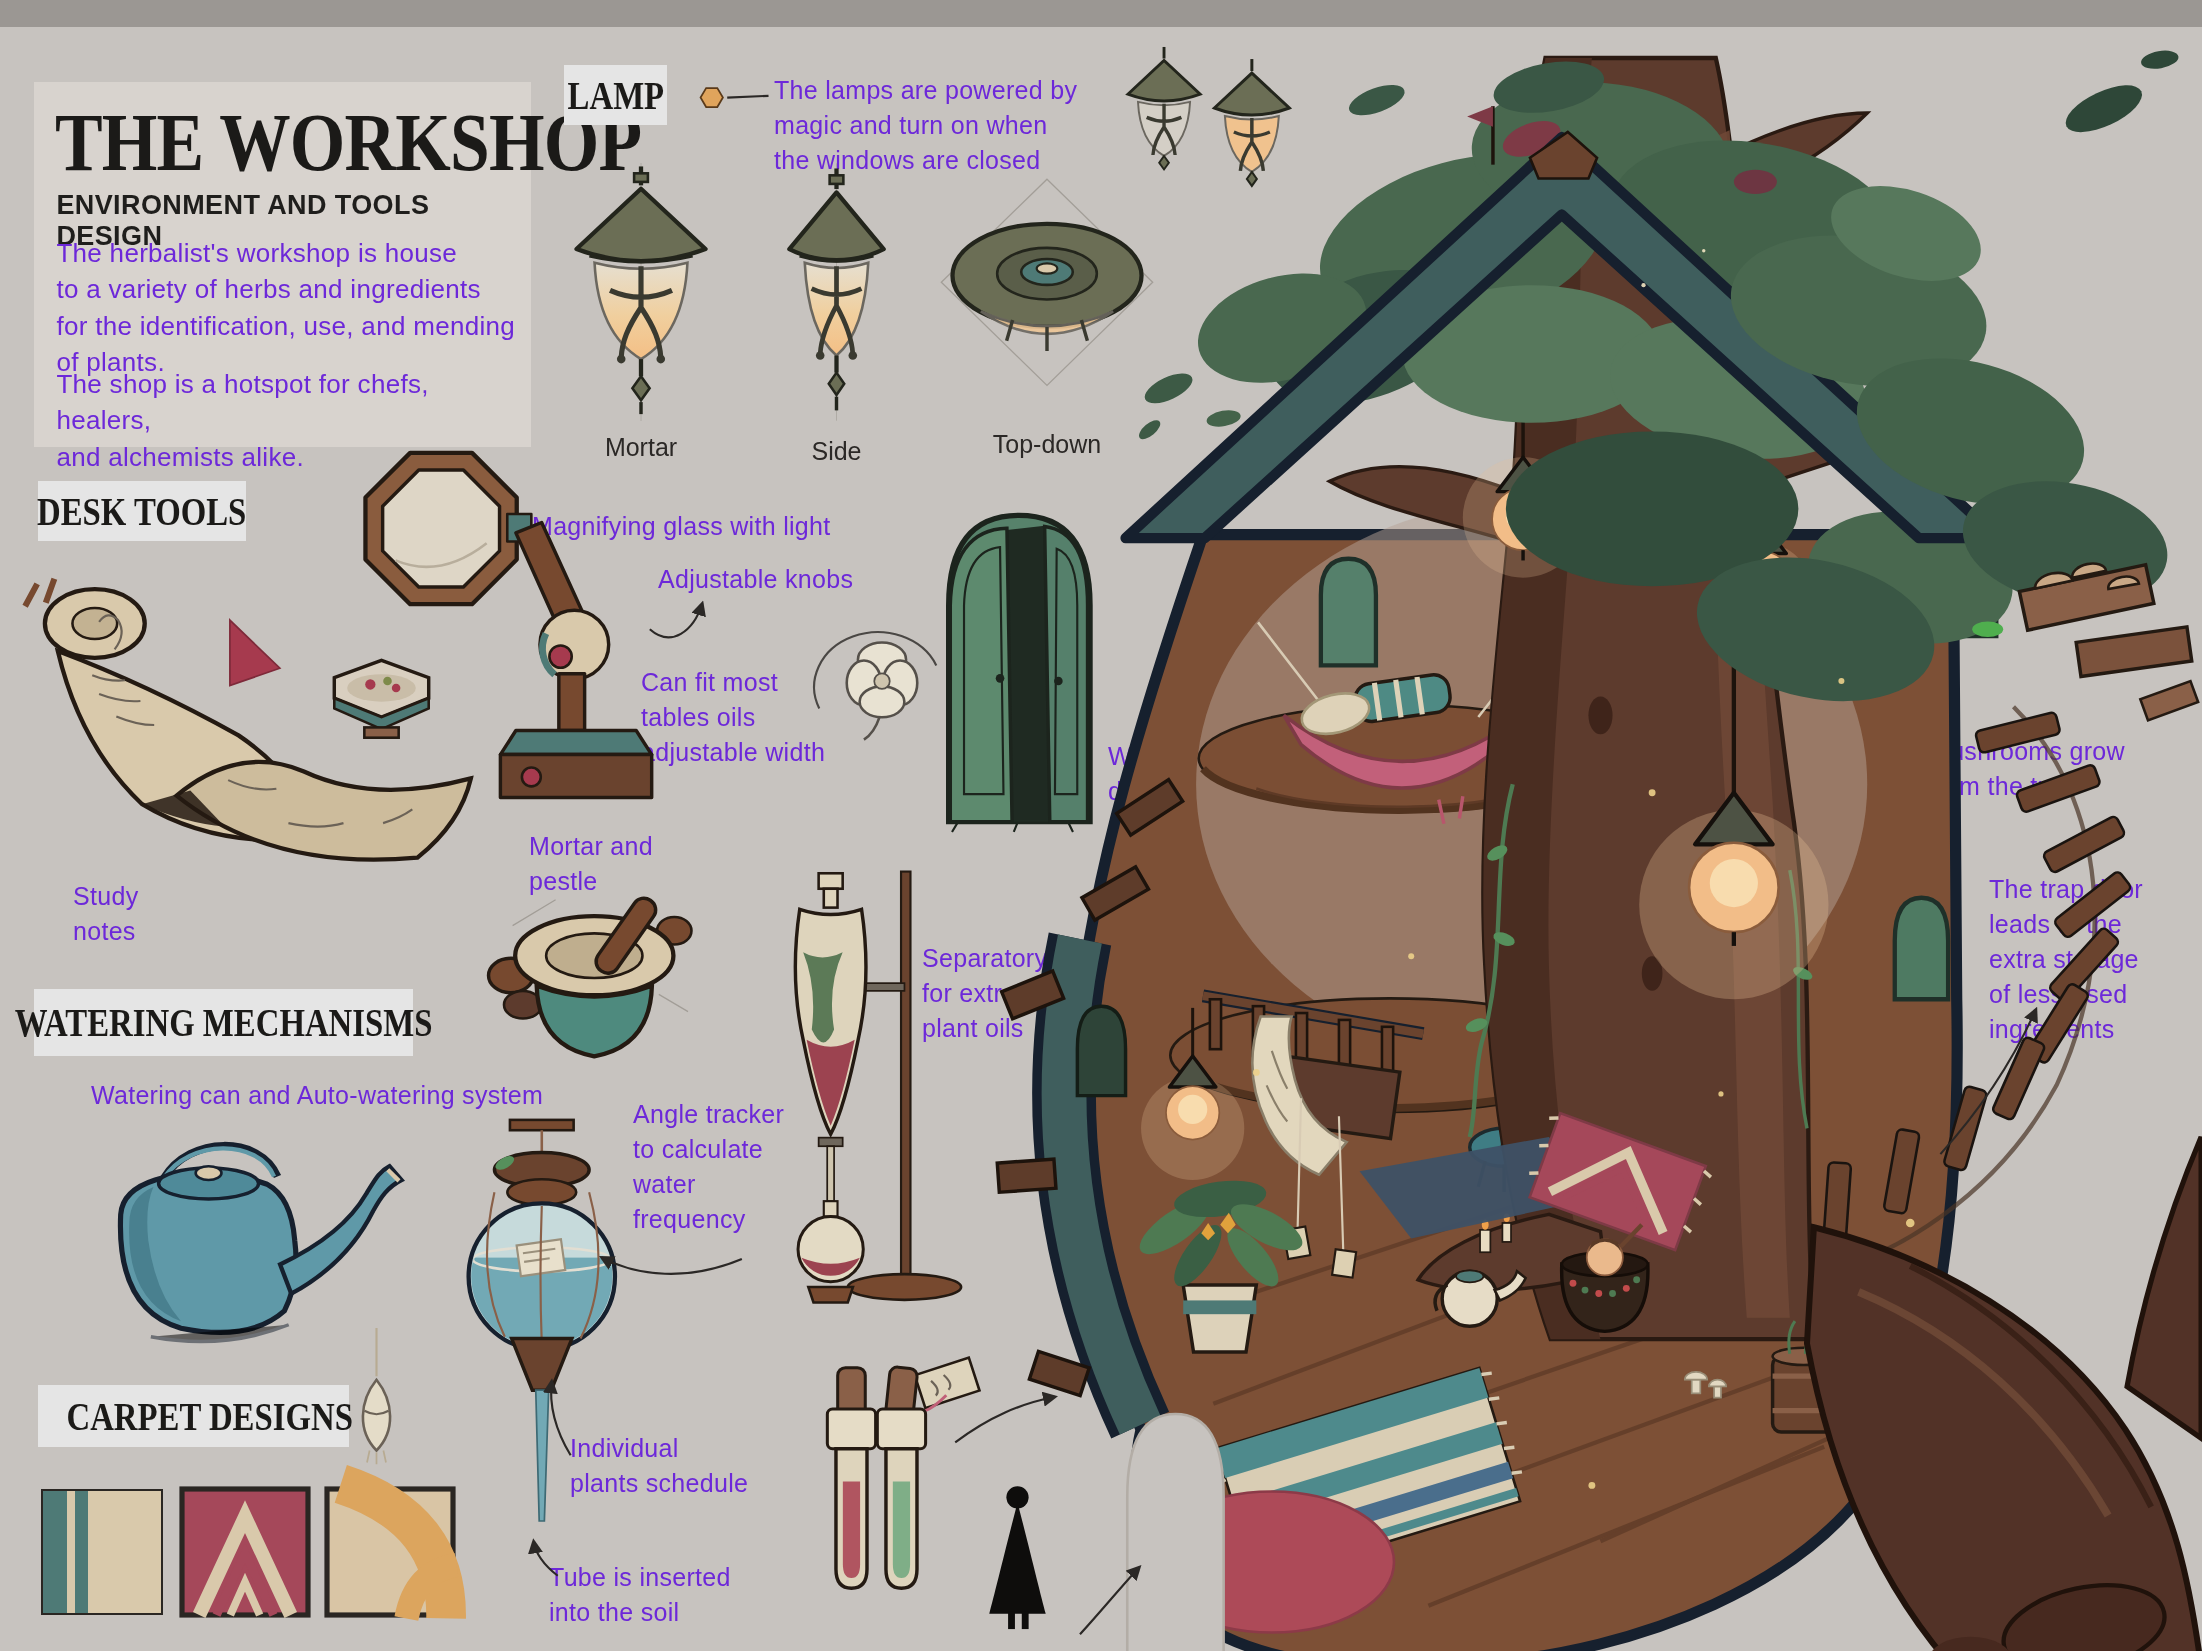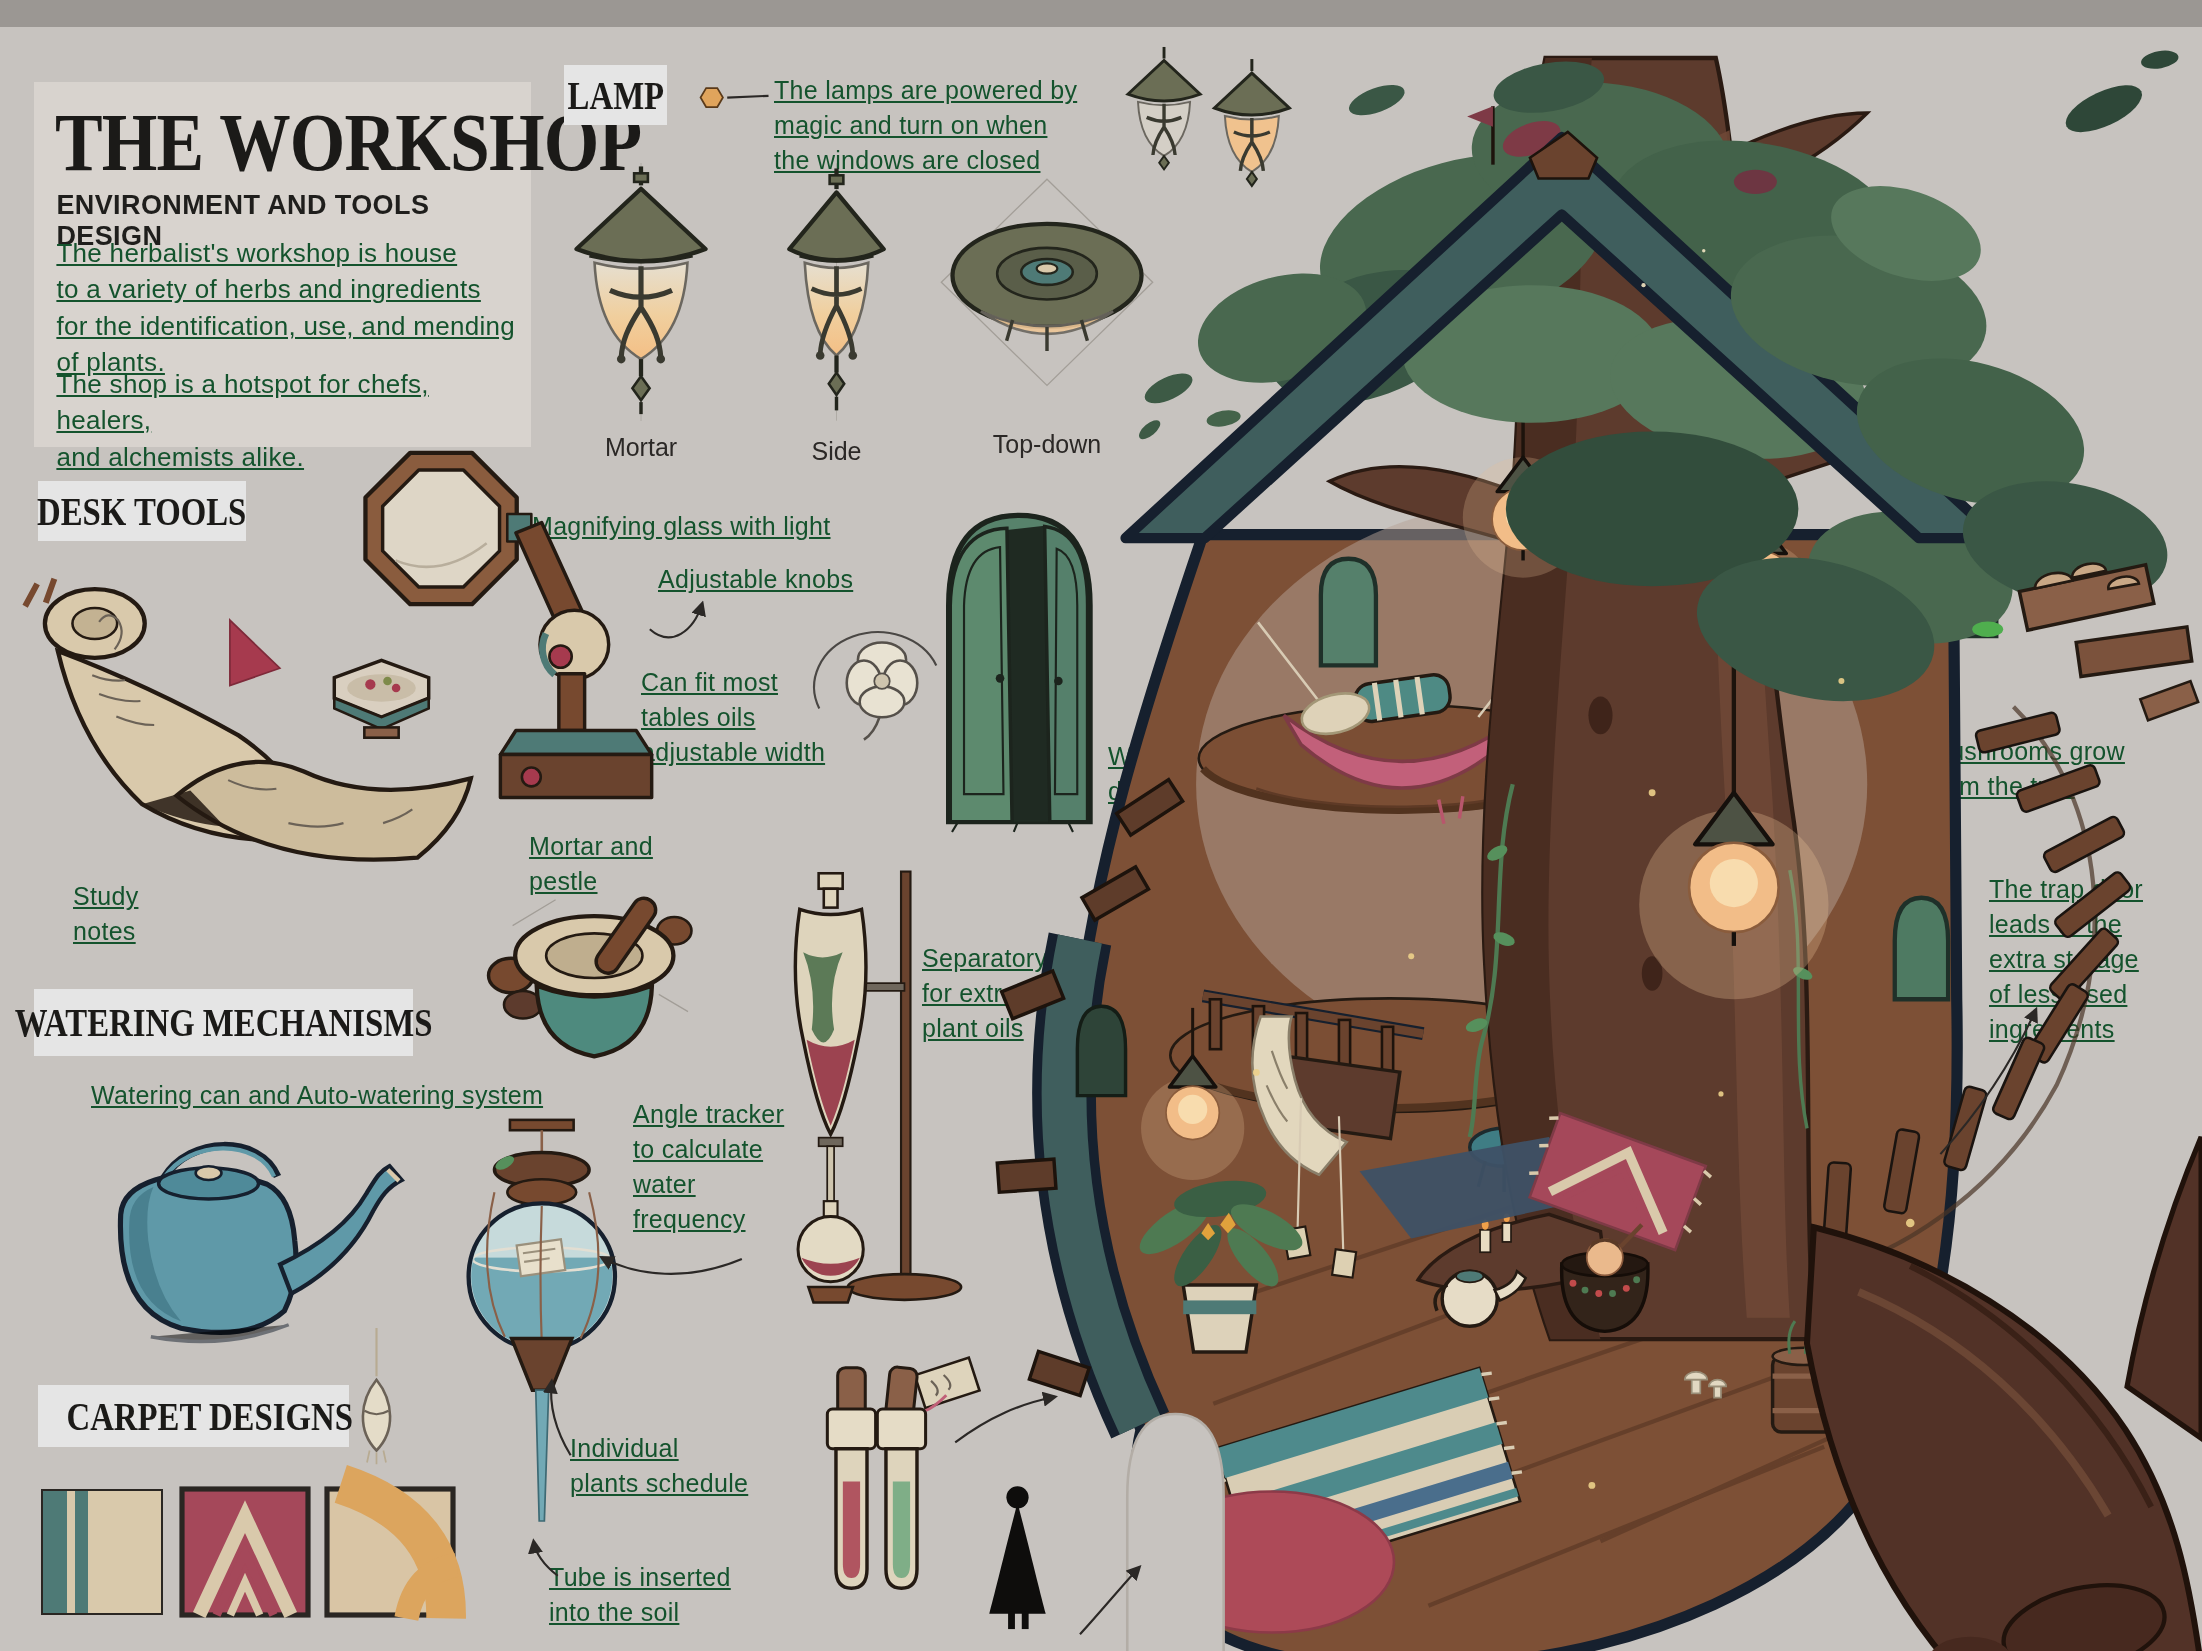--- a/index.html
+++ b/index.html
@@ -1,19 +1,19 @@
 <!DOCTYPE html>
 <html style="font-size:13.8px"><head>
 <meta charset="utf-8">
 <style>
   html,body{margin:0;padding:0;background:#9b9793;}
   #board{position:relative;width:2203px;height:1652px;background:#c7c3bf;overflow:hidden;
          font-family:"Liberation Sans", sans-serif;color:#2b2826;margin-top:27px;}
   .panel{position:absolute;background:#d8d3ce;}
-  .ann{position:absolute;white-space:pre-line;font-size:25px;line-height:1.4;letter-spacing:0.3px;color:#14532d;text-decoration:underline;}
+  .ann{position:absolute;white-space:pre-line;font-size:25px;line-height:1.4;letter-spacing:0.3px;color:#6d28d9;}
   .slabbox{position:absolute;background:#e5e5e5;display:flex;align-items:center;justify-content:center;}
   .slab{font-family:"Liberation Serif", serif;font-weight:700;color:#1b1a18;transform:scaleX(.82);white-space:nowrap;}
   .viewlabel{position:absolute;font-size:25px;text-align:center;color:#2b2826;}
   .abs{position:absolute;}
   svg{display:block;overflow:visible;}
 </style>
 </head>
 <body>
 
 <div id="board">

